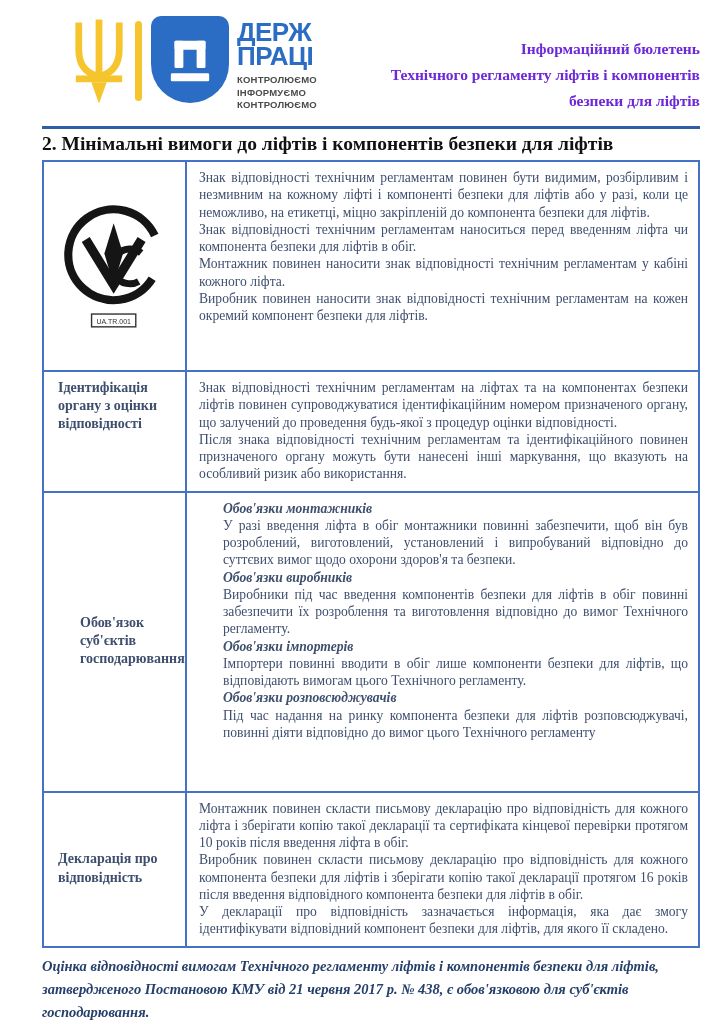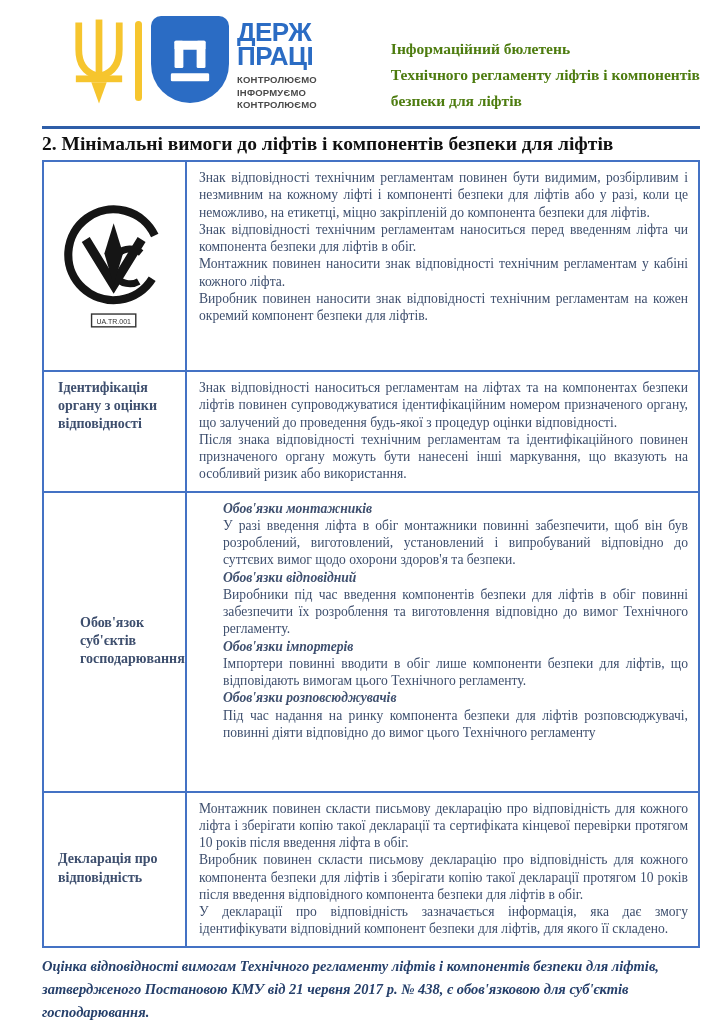--- a/index.html
+++ b/index.html
@@ -15,21 +15,21 @@
   .header { display:flex; justify-content:space-between; align-items:flex-start; height:110px; }
   .logo { display:flex; align-items:flex-start; margin-left:30px; padding-top:4px; }
   .trident-svg { width:54px; height:90px; }
   .logo-bar { width:7px; height:80px; background:#F6C52E; border-radius:4px; margin:5px 9px 0 9px; }
   .shield { width:78px; height:87px; background:#2B6CC4; border-radius:10px 10px 39px 39px;
             display:flex; align-items:center; justify-content:center; }
   .logo-text { margin-left:8px; padding-top:4px; font-family:"Liberation Sans", sans-serif; }
   .org-name { color:#2B6CC4; font-weight:bold; font-size:26px; line-height:24px; letter-spacing:-0.5px; }
   .taglines { margin-top:6px; }
   .tagline { color:#4A4A4A; font-weight:bold; font-size:9.5px; line-height:12.5px; letter-spacing:0.2px; }
-  .bulletin { font-weight:bold; font-size:15.5px; line-height:26px; padding-top:24px; color:#4d7c0f;font-family:Liberation Serif, serif; }
+  .bulletin { text-align:right; font-weight:bold; font-size:15.5px; line-height:26px; padding-top:24px; color:#6d28d9;font-family:Liberation Serif, serif; }
 
   .top-rule { border:none; border-top:3px solid #2E5EA8; margin:4px 0 0 0; }
   .section-title { font-size:19.5px; font-weight:bold; margin:4px 0 5px 0; color:#111; }
 
   
   table.reg { width:100%; border-collapse:collapse; table-layout:fixed; }
   td { border:2px solid #4472C4; vertical-align:top; padding:7px 10px 8px 12px; }
   col.c-label { width:143px; }
   .label-cell { font-weight:bold; color:#3E4F6E; font-size:14px; line-height:1.3; padding-left:14px; }
   .v-mid { vertical-align:middle; }
@@ -111,42 +111,42 @@
       <td class="cell-text">
         <p>Знак відповідності технічним регламентам повинен бути видимим, розбірливим і незмивним на кожному ліфті і компоненті безпеки для ліфтів або у разі, коли це неможливо, на етикетці, міцно закріпленій до компонента безпеки для ліфтів.</p>
         <p>Знак відповідності технічним регламентам наноситься перед введенням ліфта чи компонента безпеки для ліфтів в обіг.</p>
         <p>Монтажник повинен наносити знак відповідності технічним регламентам у кабіні кожного ліфта.</p>
         <p>Виробник повинен наносити знак відповідності технічним регламентам на кожен окремий компонент безпеки для ліфтів.</p>
       </td>
     </tr>
     <tr class="r2">
       <td class="label-cell">Ідентифікація органу з оцінки відповідності</td>
       <td class="cell-text">
-        <p>Знак відповідності наноситься регламентам на ліфтах та на компонентах безпеки ліфтів повинен супроводжуватися ідентифікаційним номером призначеного органу, що залучений до проведення будь-якої з процедур оцінки відповідності.</p>
+        <p>Знак відповідності технічним регламентам на ліфтах та на компонентах безпеки ліфтів повинен супроводжуватися ідентифікаційним номером призначеного органу, що залучений до проведення будь-якої з процедур оцінки відповідності.</p>
         <p>Після знака відповідності технічним регламентам та ідентифікаційного повинен призначеного органу можуть бути нанесені інші маркування, що вказують на особливий ризик або використання.</p>
       </td>
     </tr>
     <tr class="r3">
       <td class="label-cell v-mid">Обов'язок суб'єктів господарювання</td>
       <td class="cell-text">
         <p class="seg-heading">Обов'язки монтажників</p>
         <p>У разі введення ліфта в обіг монтажники повинні забезпечити, щоб він був розроблений, виготовлений, установлений і випробуваний відповідно до суттєвих вимог щодо охорони здоров'я та безпеки.</p>
-        <p class="seg-heading">Обов'язки відповідний</p>
+        <p class="seg-heading">Обов'язки виробників</p>
         <p>Виробники під час введення компонентів безпеки для ліфтів в обіг повинні забезпечити їх розроблення та виготовлення відповідно до вимог Технічного регламенту.</p>
         <p class="seg-heading">Обов'язки імпортерів</p>
         <p>Імпортери повинні вводити в обіг лише компоненти безпеки для ліфтів, що відповідають вимогам цього Технічного регламенту.</p>
         <p class="seg-heading">Обов'язки розповсюджувачів</p>
         <p>Під час надання на ринку компонента безпеки для ліфтів розповсюджувачі, повинні діяти відповідно до вимог цього Технічного регламенту</p>
       </td>
     </tr>
     <tr class="r4">
       <td class="label-cell v-mid">Декларація про відповідність</td>
       <td class="cell-text">
         <p>Монтажник повинен скласти письмову декларацію про відповідність для кожного ліфта і зберігати копію такої декларації та сертифіката кінцевої перевірки протягом 10 років після введення ліфта в обіг.</p>
-        <p>Виробник повинен скласти письмову декларацію про відповідність для кожного компонента безпеки для ліфтів і зберігати копію такої декларації протягом 10 років після введення відповідного компонента безпеки для ліфтів в обіг.</p>
+        <p>Виробник повинен скласти письмову декларацію про відповідність для кожного компонента безпеки для ліфтів і зберігати копію такої декларації протягом 16 років після введення відповідного компонента безпеки для ліфтів в обіг.</p>
         <p>У декларації про відповідність зазначається інформація, яка дає змогу ідентифікувати відповідний компонент безпеки для ліфтів, для якого її складено.</p>
       </td>
     </tr>
   </tbody>
     </table>
 
   <p class="note">Оцінка відповідності вимогам Технічного регламенту ліфтів і компонентів безпеки для ліфтів, затвердженого Постановою КМУ від 21 червня 2017 р. № 438, є обов'язковою для суб'єктів господарювання.</p>
   <hr class="bottom-rule">
   <div class="bottom-label">Державний ринковий нагляд</div>
 

